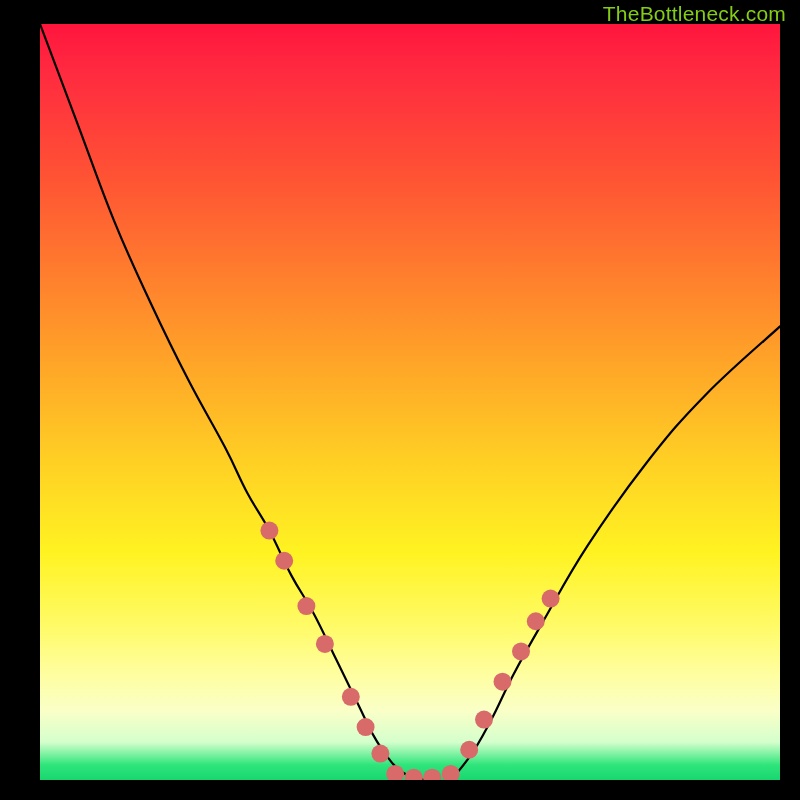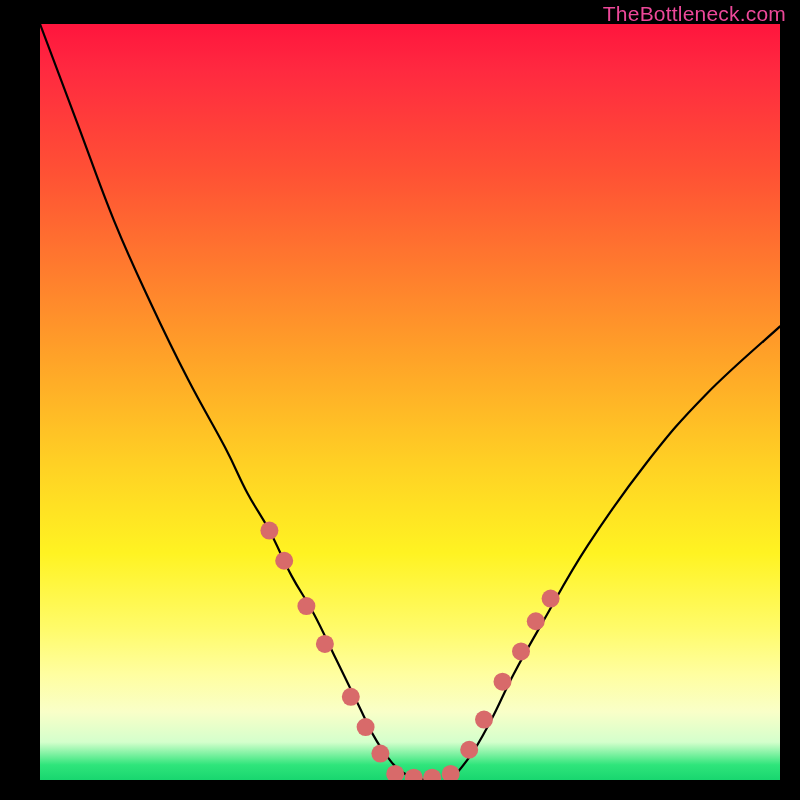--- a/index.html
+++ b/index.html
@@ -39,21 +39,21 @@
       #2fe57b 98%,
       #18d66f 100%
     );
   }
   .watermark {
     position: absolute;
     top: 2px;
     right: 14px;
     font-family: Arial, Helvetica, sans-serif;
     font-size: 21px;
-    color: #ec4899;
+    color: #84cc16;
     font-weight: 500;
     letter-spacing: 0.2px;
   }
   svg.curve {
     position: absolute;
     left: 0;
     top: 0;
     width: 740px;
     height: 756px;
   }

